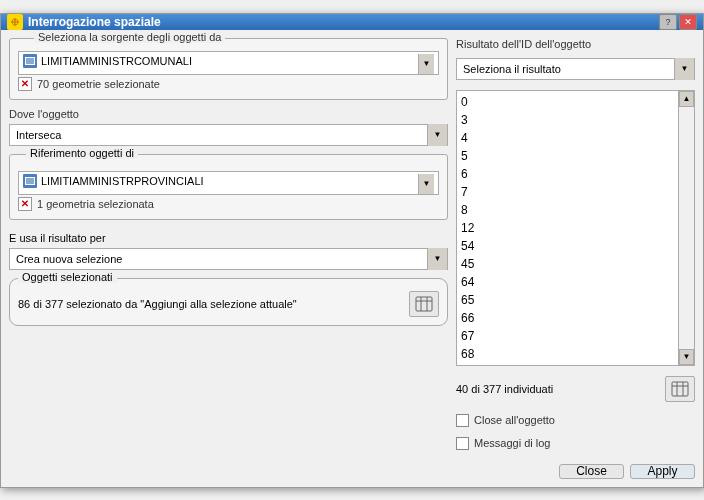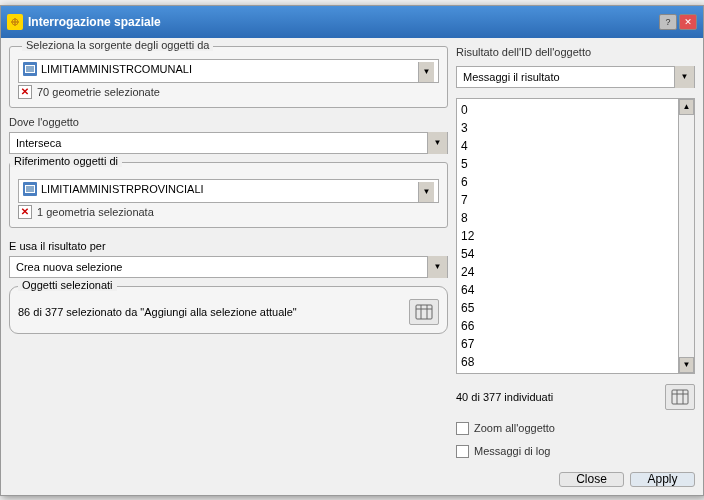--- a/index.html
+++ b/index.html
@@ -14,21 +14,21 @@
     }
     .window {
       width: 704px;
       background: #f0f0f0;
       border: 1px solid #999;
       box-shadow: 2px 2px 8px rgba(0,0,0,0.4);
     }
     .titlebar {
       background: linear-gradient(to bottom, #4a90d9, #2c6bb5);
       color: white;
-      padding: 16px 6px;
+      padding: 8px 6px;
       display: flex;
       align-items: center;
       justify-content: space-between;
       height: 15px;
     }
     .titlebar-left {
       display: flex;
       align-items: center;
       gap: 5px;
     }
@@ -87,21 +87,21 @@
     .group-box {
       border: 1px solid #aaa;
       border-radius: 3px;
       padding: 8px;
       position: relative;
       background: #f5f5f5;
     }
     .group-box-title {
       position: absolute;
       top: -8px;
-      left: 12px;
+      left: 24px;
       background: #f0f0f0;
       padding: 0 4px;
       font-size: 11px;
       color: #333;
     }
     .group-content {
       margin-top: 4px;
     }
     .combo-box {
       flex: 1;
@@ -211,21 +211,21 @@
     .ref-group {
       border: 1px solid #aaa;
       border-radius: 3px;
       padding: 8px;
       position: relative;
       background: #f5f5f5;
     }
     .ref-group-title {
       position: absolute;
       top: -8px;
-      left: 0;
+      left: 16px;
       background: #f0f0f0;
       padding: 0 4px;
       font-size: 11px;
     }
     .usa-group {
       margin-top: 4px;
     }
     .usa-label {
       font-size: 11px;
       margin-bottom: 4px;
@@ -463,37 +463,37 @@
             </svg>
           </div>
         </div>
       </div>
     </div>
 
     <div class="right-panel">
       <div class="right-label">Risultato dell'ID dell'oggetto</div>
 
       <div class="result-combo">
-        <div style="flex:1; padding: 2px 6px; font-size:11px;">Messaggi il risultato</div>
+        <div style="flex:1; padding: 2px 6px; font-size:11px;">Seleziona il risultato</div>
         <div class="full-combo-arrow">▼</div>
       </div>
 
       <div class="list-with-scroll">
         <div class="list-content">
           <div id="result-list-items">
               <div class="result-item">0</div>
               <div class="result-item">3</div>
               <div class="result-item">4</div>
               <div class="result-item">5</div>
               <div class="result-item">6</div>
               <div class="result-item">7</div>
               <div class="result-item">8</div>
               <div class="result-item">12</div>
               <div class="result-item">54</div>
-              <div class="result-item">24</div>
+              <div class="result-item">45</div>
               <div class="result-item">64</div>
               <div class="result-item">65</div>
               <div class="result-item">66</div>
               <div class="result-item">67</div>
               <div class="result-item">68</div>
             </div>
         </div>
         <div class="scroll-buttons">
           <div class="scroll-btn">▲</div>
           <div class="scroll-track"></div>
@@ -508,21 +508,21 @@
             <rect x="1" y="1" width="16" height="14" rx="1" fill="none" stroke="#666" stroke-width="1"></rect>
             <line x1="1" y1="5" x2="17" y2="5" stroke="#666" stroke-width="1"></line>
             <line x1="6" y1="1" x2="6" y2="15" stroke="#666" stroke-width="1"></line>
             <line x1="12" y1="1" x2="12" y2="15" stroke="#666" stroke-width="1"></line>
           </svg>
         </div>
       </div>
 
       <div class="zoom-row">
         <div class="checkbox-normal"></div>
-        <span class="label-text">Zoom all'oggetto</span>
+        <span class="label-text">Close all'oggetto</span>
       </div>
 
       <div class="log-row">
         <div class="checkbox-normal"></div>
         <span class="label-text">Messaggi di log</span>
       </div>
     </div>
   </div>
 
   <div class="bottom-bar">

